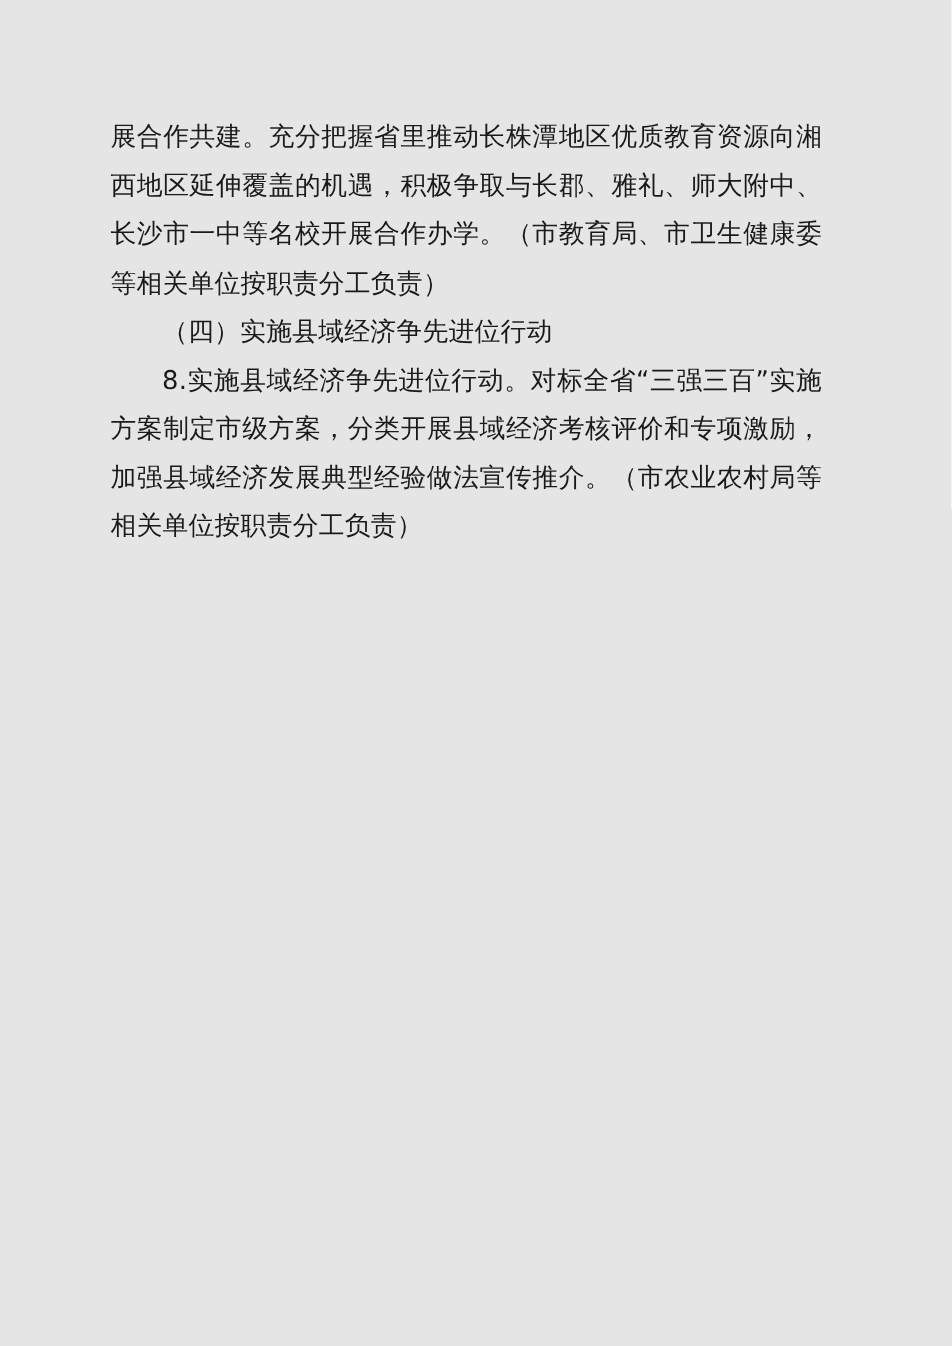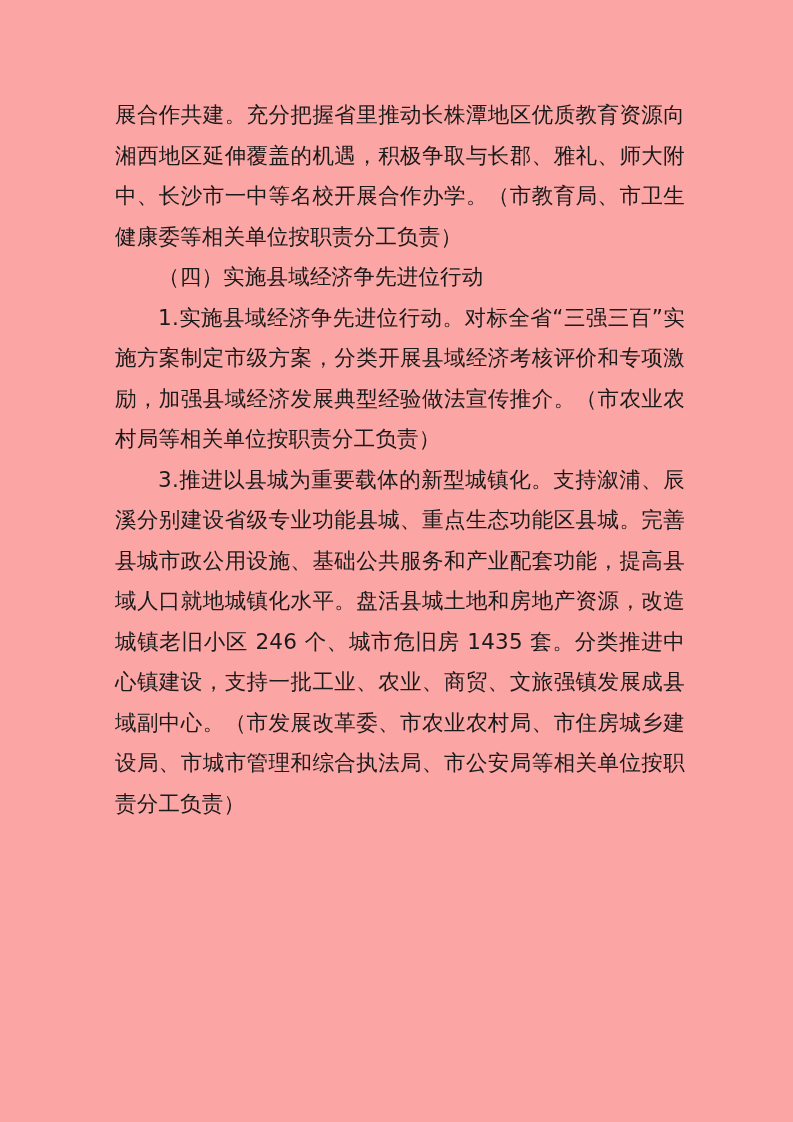--- a/index.html
+++ b/index.html
@@ -3,24 +3,24 @@
 <meta charset="utf-8">
 <style>
   html, body {
     margin: 0;
     padding: 0;
     background: #ffffff;
   }
   .page {
     width: 793px;
     height: 1122px;
-    background: #fca5a5;
+    background: #e5e5e5;
     position: relative;
     box-sizing: border-box;
-    padding: 95px 108px 60px 115px;
+    padding: 95px 108px 60px 92px;
     font-family: "DejaVu Sans", "Liberation Sans", sans-serif;
   }
   .doc-body {
     font-size: 21.5px;
     line-height: 40.5px;
     color: #1a1a1a;
     text-align: justify;
     text-justify: inter-ideograph;
     letter-spacing: 0.2px;
   }
@@ -33,16 +33,15 @@
     text-indent: 43px;
   }
 </style>
 </head>
 <body>
 
 <div class="page">
   <div class="doc-body">
     <p class="para">展合作共建。充分把握省里推动长株潭地区优质教育资源向湘西地区延伸覆盖的机遇，积极争取与长郡、雅礼、师大附中、长沙市一中等名校开展合作办学。（市教育局、市卫生健康委等相关单位按职责分工负责）</p>
     <p class="para indent">（四）实施县域经济争先进位行动</p>
-    <p class="para indent">1.实施县域经济争先进位行动。对标全省“三强三百”实施方案制定市级方案，分类开展县域经济考核评价和专项激励，加强县域经济发展典型经验做法宣传推介。（市农业农村局等相关单位按职责分工负责）</p>
-    <p class="para indent">3.推进以县城为重要载体的新型城镇化。支持溆浦、辰溪分别建设省级专业功能县城、重点生态功能区县城。完善县城市政公用设施、基础公共服务和产业配套功能，提高县域人口就地城镇化水平。盘活县城土地和房地产资源，改造城镇老旧小区 246 个、城市危旧房 1435 套。分类推进中心镇建设，支持一批工业、农业、商贸、文旅强镇发展成县域副中心。（市发展改革委、市农业农村局、市住房城乡建设局、市城市管理和综合执法局、市公安局等相关单位按职责分工负责）</p>
+    <p class="para indent">8.实施县域经济争先进位行动。对标全省“三强三百”实施方案制定市级方案，分类开展县域经济考核评价和专项激励，加强县域经济发展典型经验做法宣传推介。（市农业农村局等相关单位按职责分工负责）</p>
   </div>
 </div>
 
 </body></html>

